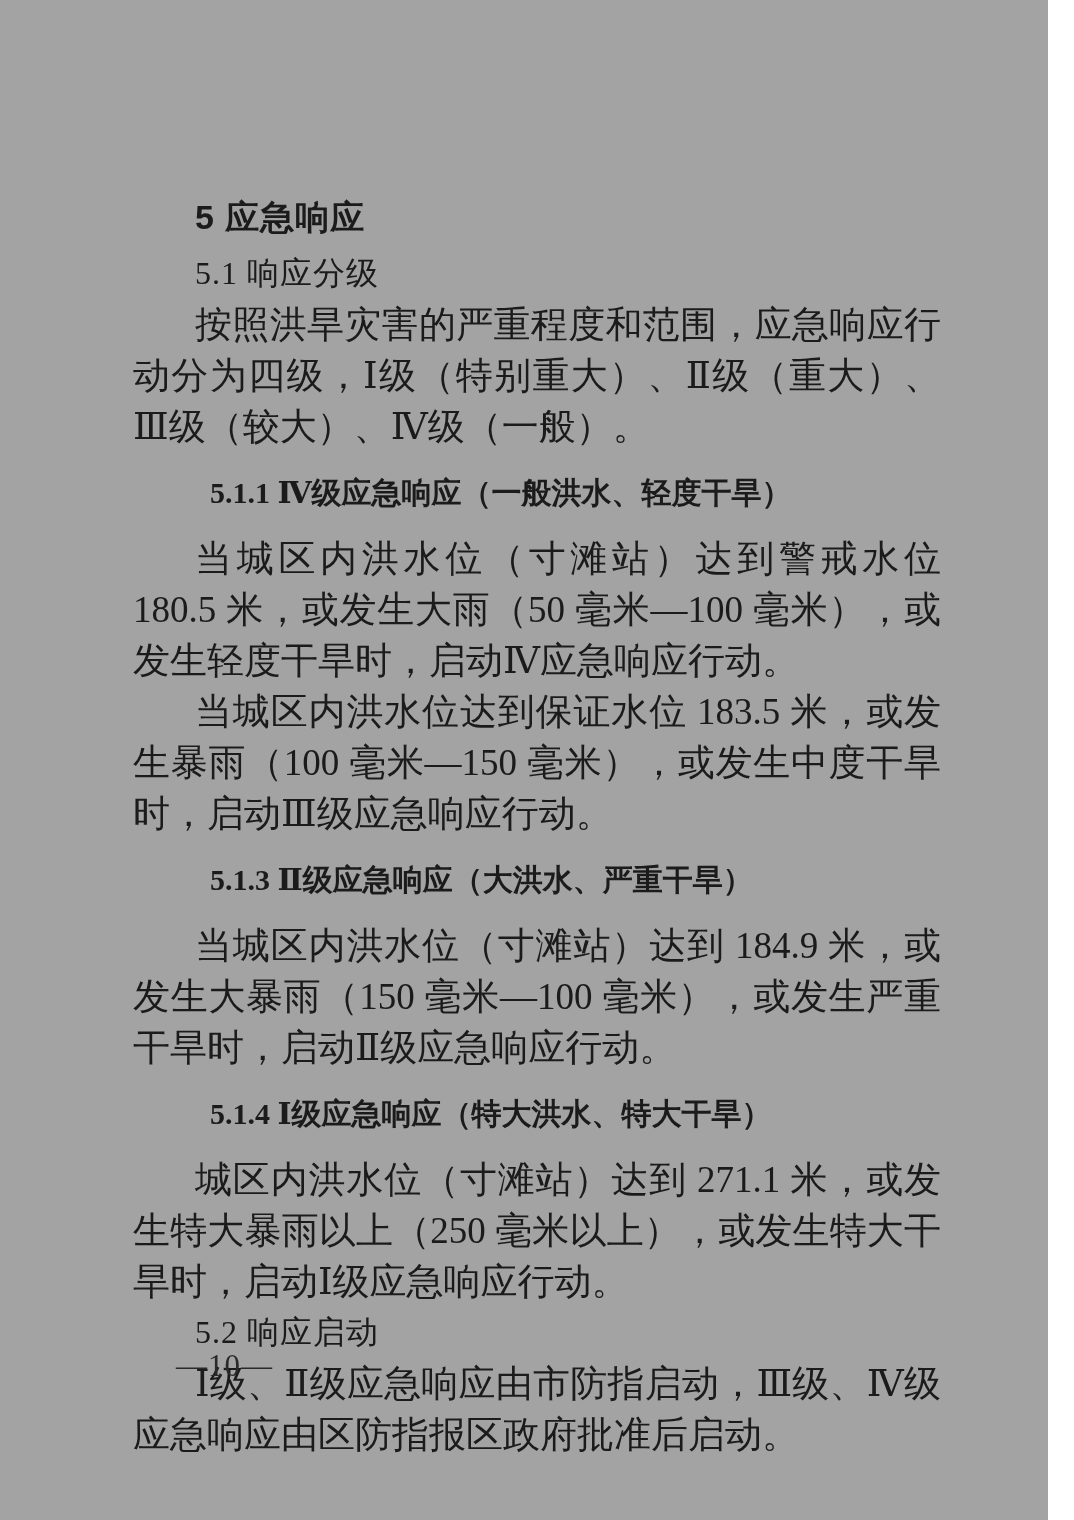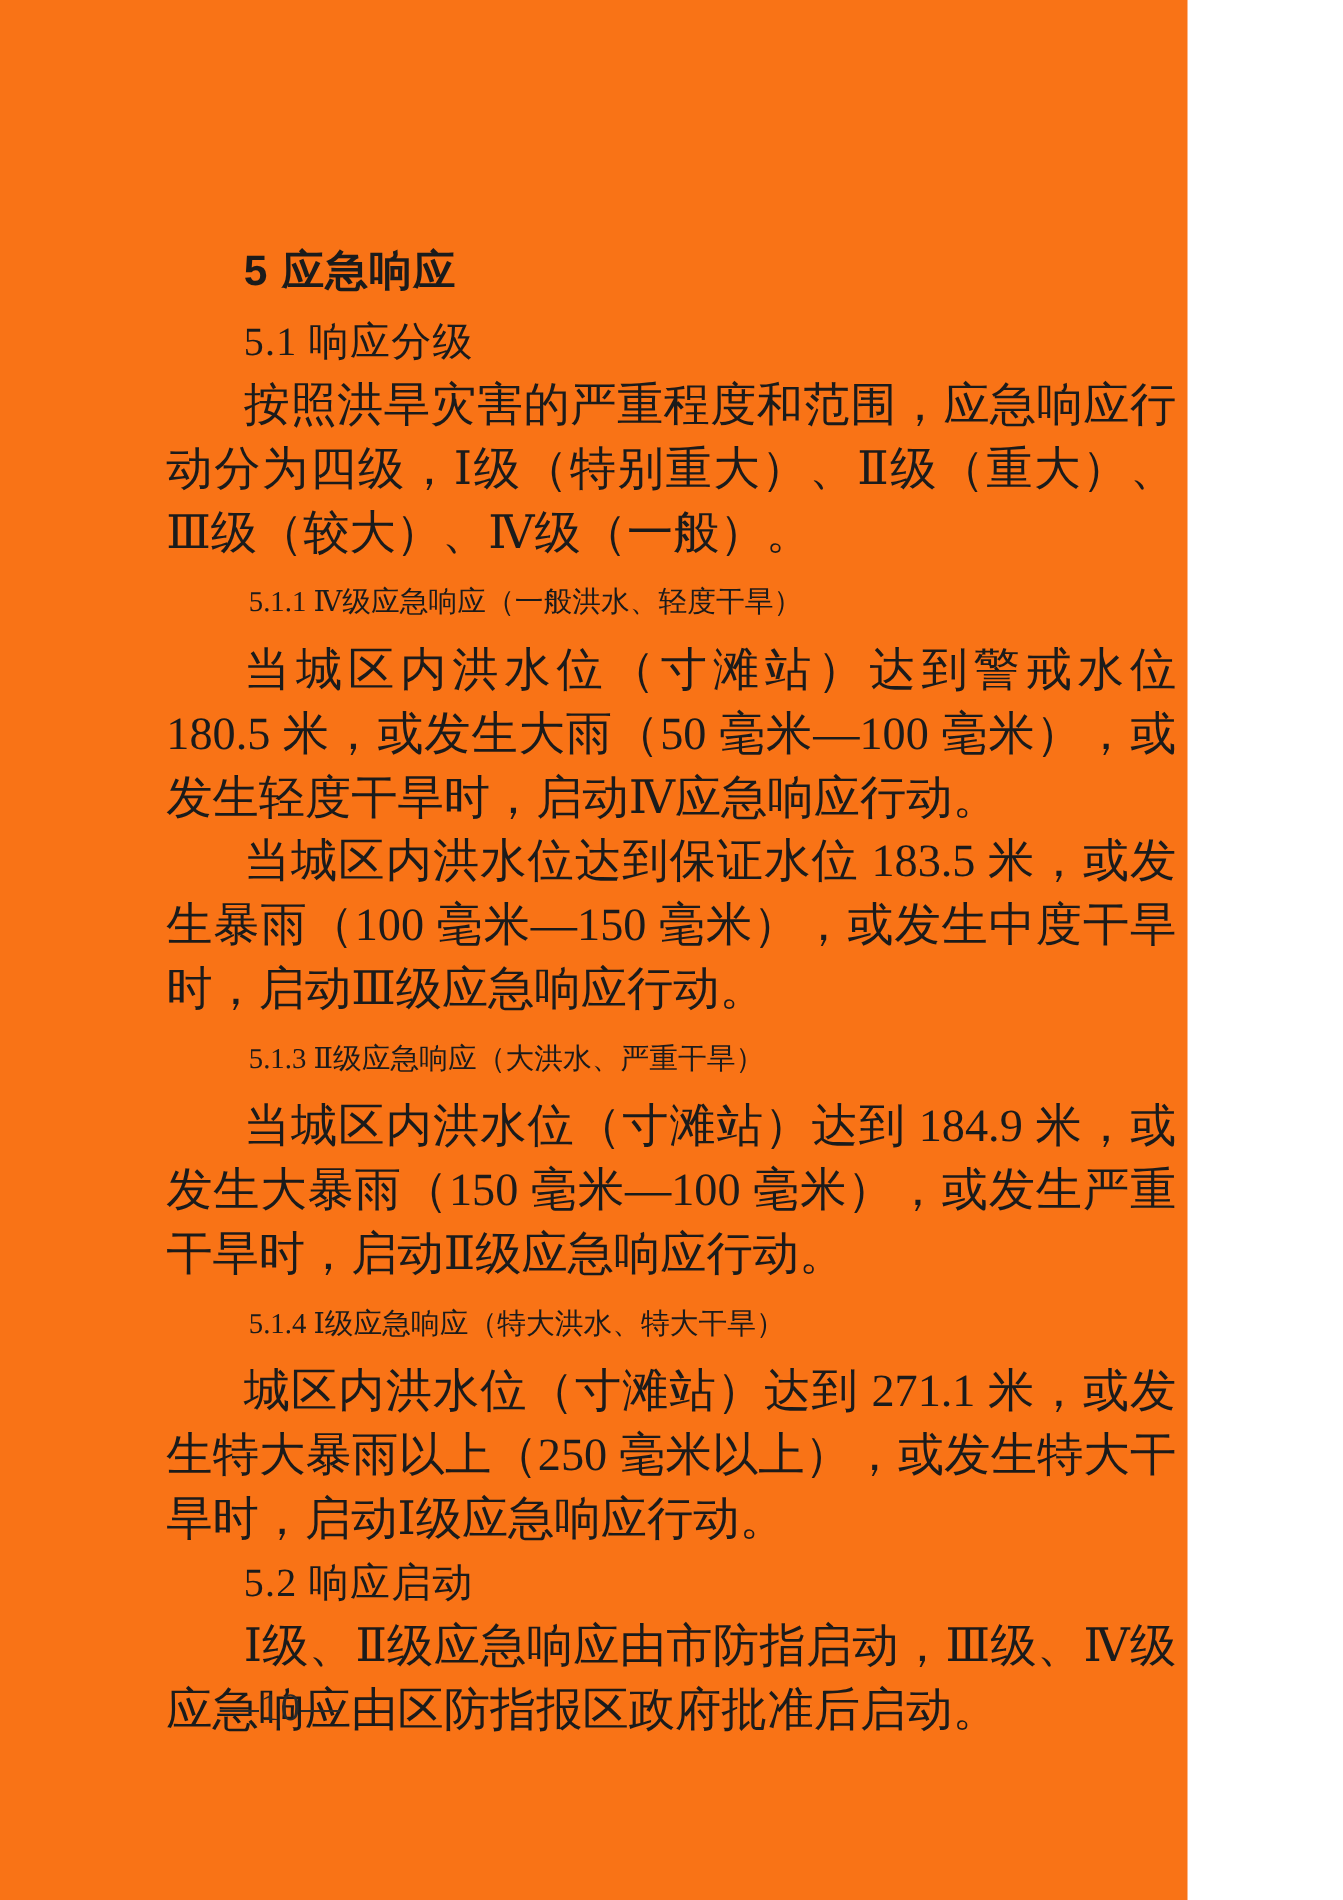--- a/index.html
+++ b/index.html
@@ -2,23 +2,23 @@
 <html><head>
 <meta charset="utf-8">
 <style>
   html, body {
     margin: 0;
     padding: 0;
     background: #ffffff;
   }
   .page {
     position: relative;
-    width: 950px;
+    width: 1048px;
     height: 1520px;
-    background: #f97316;
+    background: #a3a3a3;
     overflow: hidden;
     color: #1b1b1b;
     font-family: "Liberation Serif", "DejaVu Serif", serif;
   }
   .content {
     position: absolute;
     left: 133px;
     top: 190px;
     width: 808px;
   }
@@ -33,23 +33,23 @@
   }
   .sub-heading {
     margin: 0;
     font-size: 32px;
     font-weight: normal;
     line-height: 51px;
     text-indent: 62px;
     letter-spacing: 1px;
   }
   .clause-heading {
-    margin: 4px;
-    font-size: 23px;
-    font-weight: normal;
+    margin: 15px;
+    font-size: 30px;
+    font-weight: bold;
     line-height: 51px;
     text-indent: 62px;
   }
   .body-para {
     margin: 0;
     font-size: 37px;
     line-height: 51px;
     text-indent: 62px;
     text-align: justify;
     text-justify: inter-ideograph;

